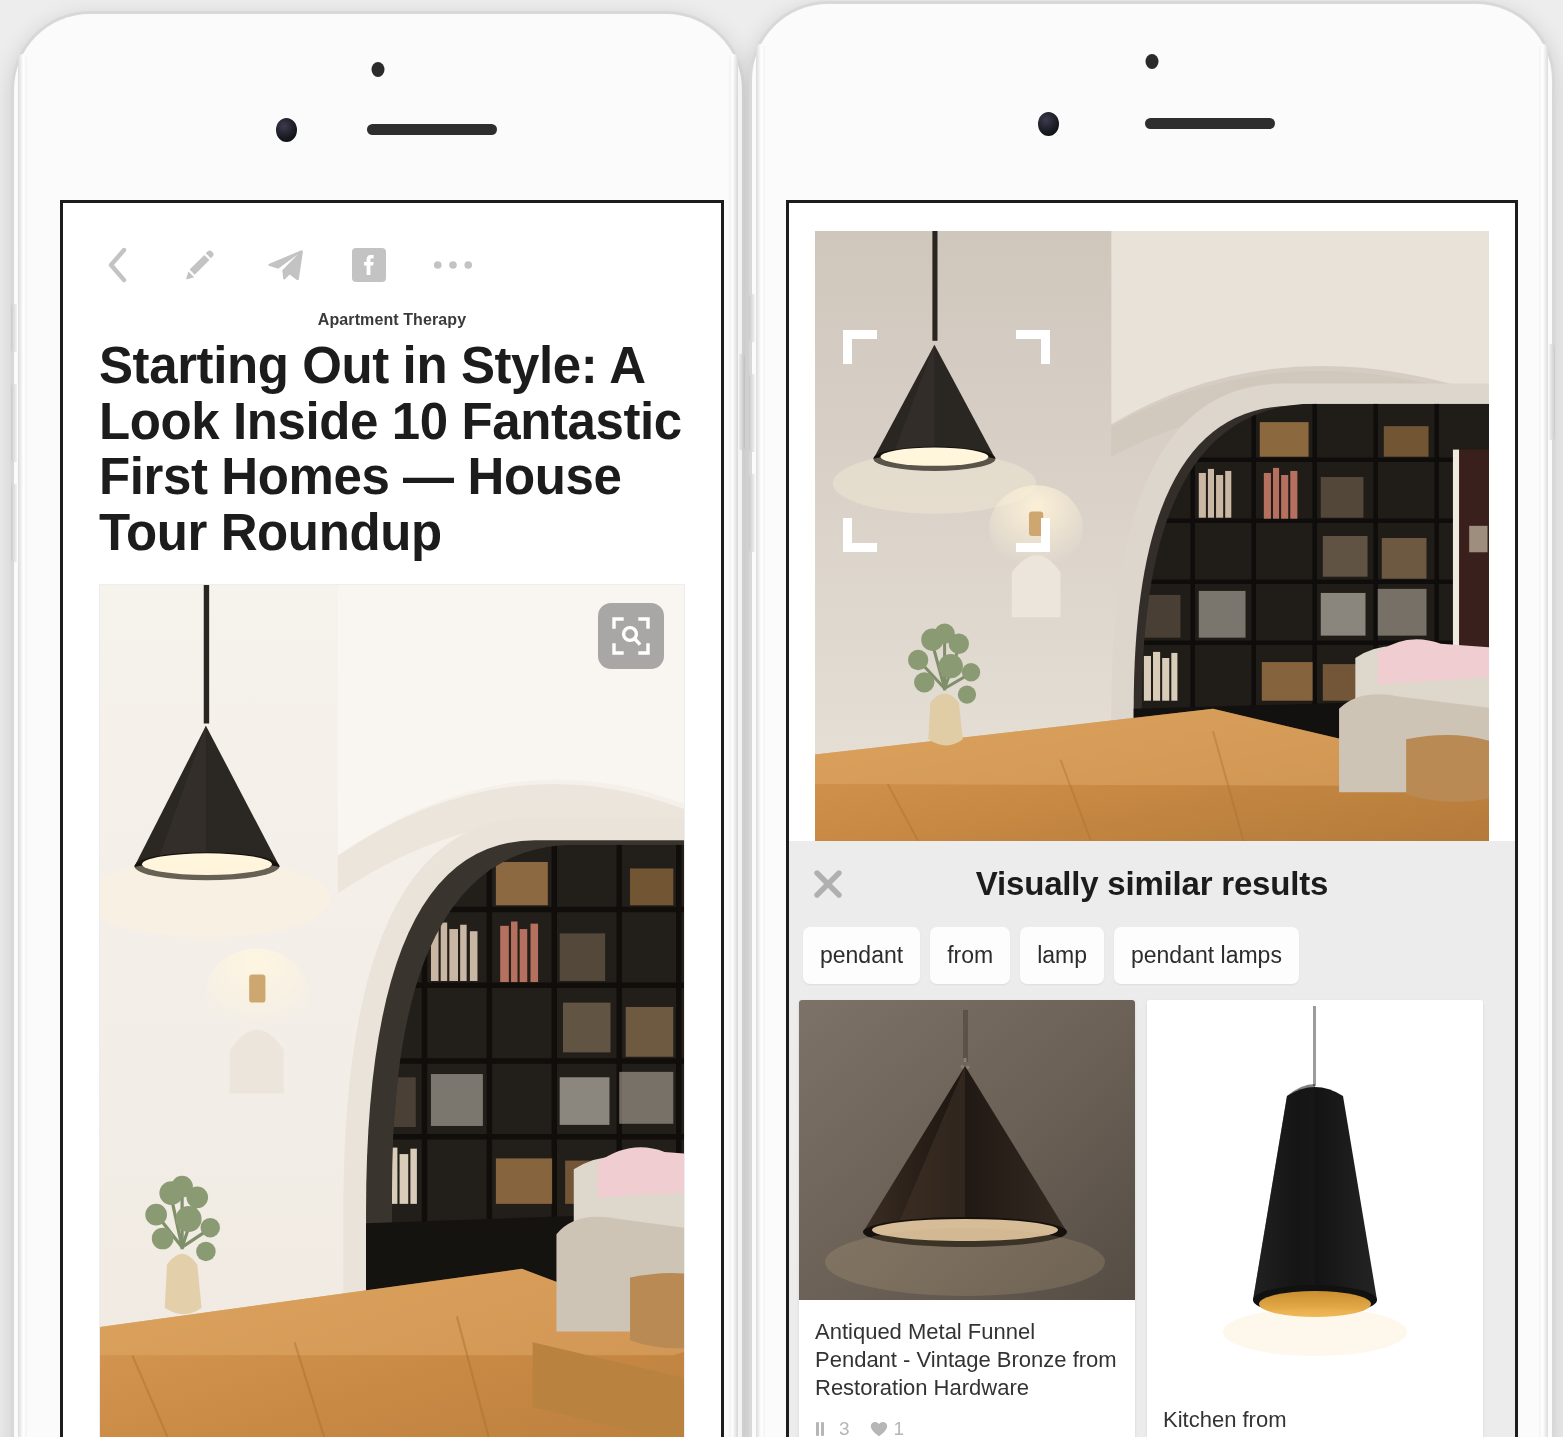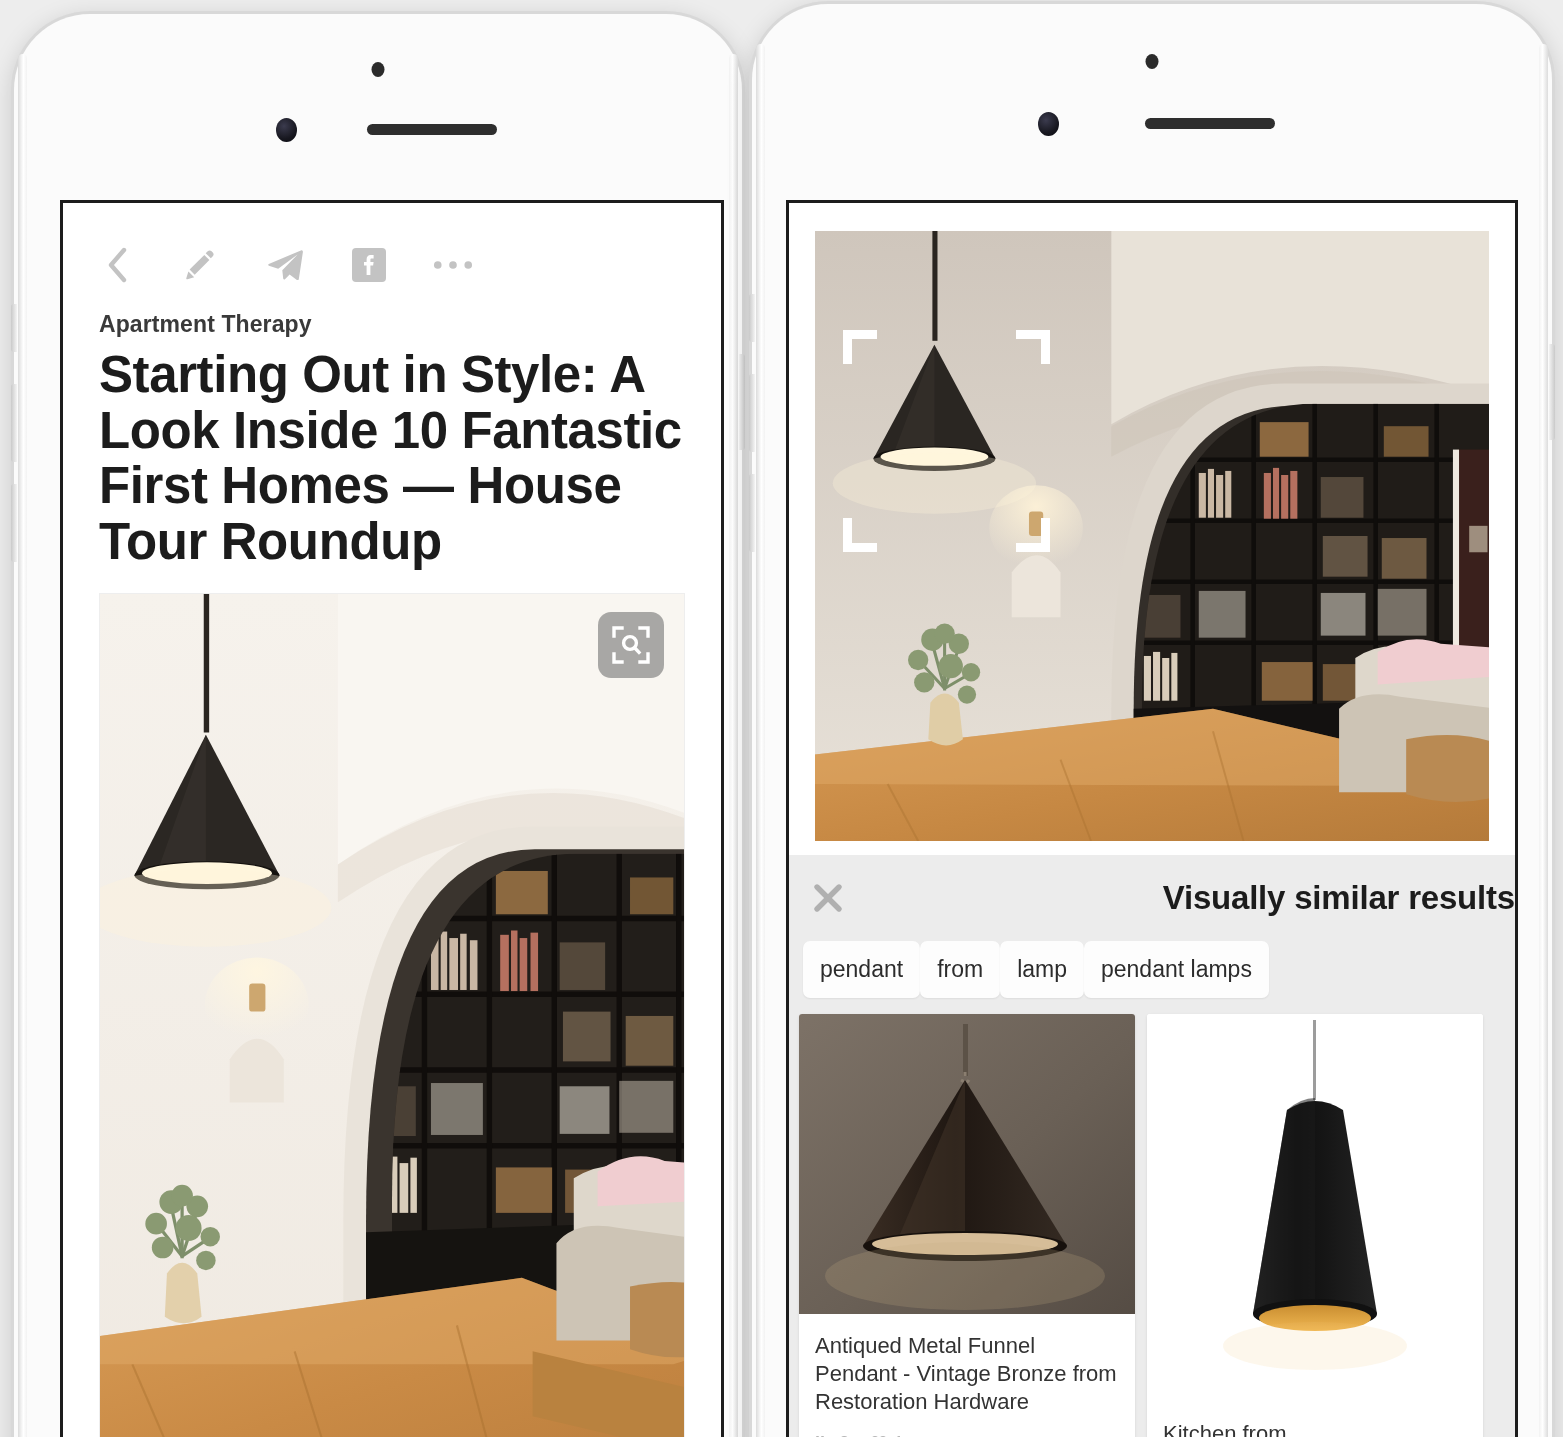--- a/index.html
+++ b/index.html
@@ -101,24 +101,25 @@
   }
   .tb-icon {
     width: 40px; height: 40px;
     color: #c3c3c3;
     display: flex; align-items: center; justify-content: center;
   }
   .tb-icon svg { display:block; }
 
   .pin-meta { padding: 26px 36px 0 36px; }
   .pin-source {
-    font-size: 23px;
+    font-size: 16px;
     font-weight: 700;
     color: #3a3a3a;
     letter-spacing: .1px;
+    text-align: center;
   }
   .pin-title {
     margin-top: 9px;
     font-size: 51px;
     line-height: 1.09;
     font-weight: 700;
     color: #1c1c1c;
     letter-spacing: -.4px;
   }
 
@@ -168,38 +169,38 @@
 
   .vs-sheet {
     background: #ececec;
     height: 613px;
   }
   .vs-header {
     position: relative;
     height: 86px;
     display: flex;
     align-items: center;
-    justify-content: flex-end;
-    margin-top: 14px;
+    justify-content: center;
   }
   .vs-close {
     position: absolute;
     left: 22px; top: 50%; transform: translateY(-50%);
     width: 34px; height: 34px;
     color: #b0b0b0;
   }
   .vs-title {
     font-size: 33px;
     font-weight: 700;
     color: #1c1c1c;
     letter-spacing: -.2px;
   }
 
   .chips {
     display: flex;
+    gap: 10px;
     padding: 0 14px 16px 14px;
     overflow: hidden;
   }
   .chip {
     background: #fdfdfd;
     border-radius: 7px;
     padding: 15px 17px;
     font-size: 23px;
     color: #2c2c2c;
     white-space: nowrap;

